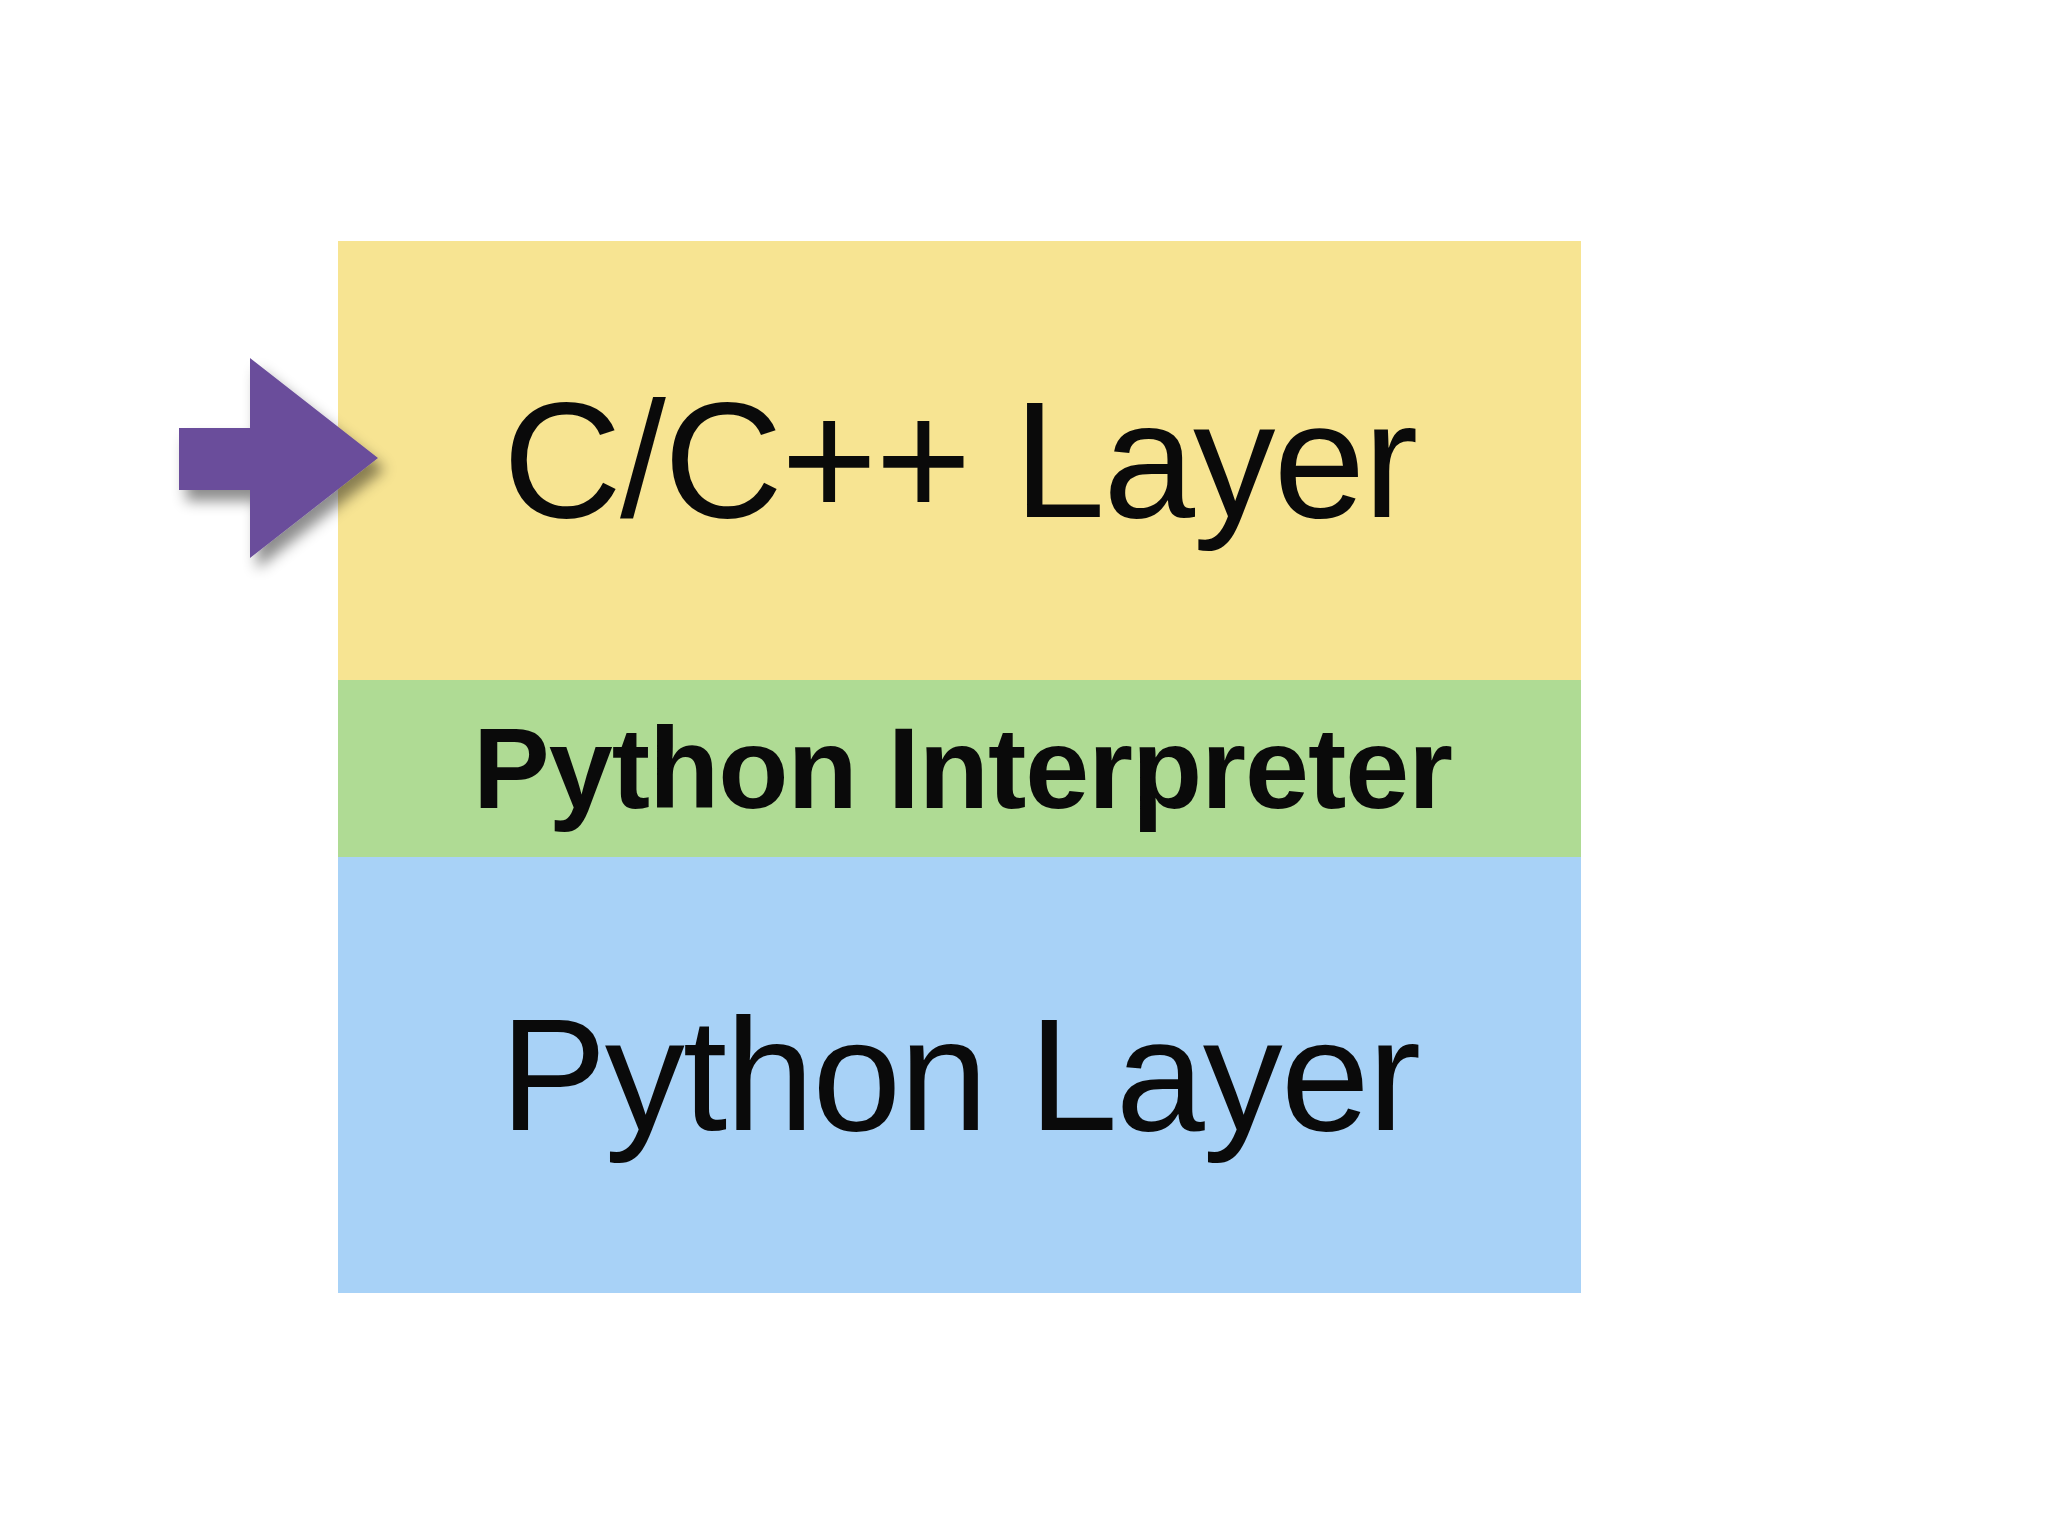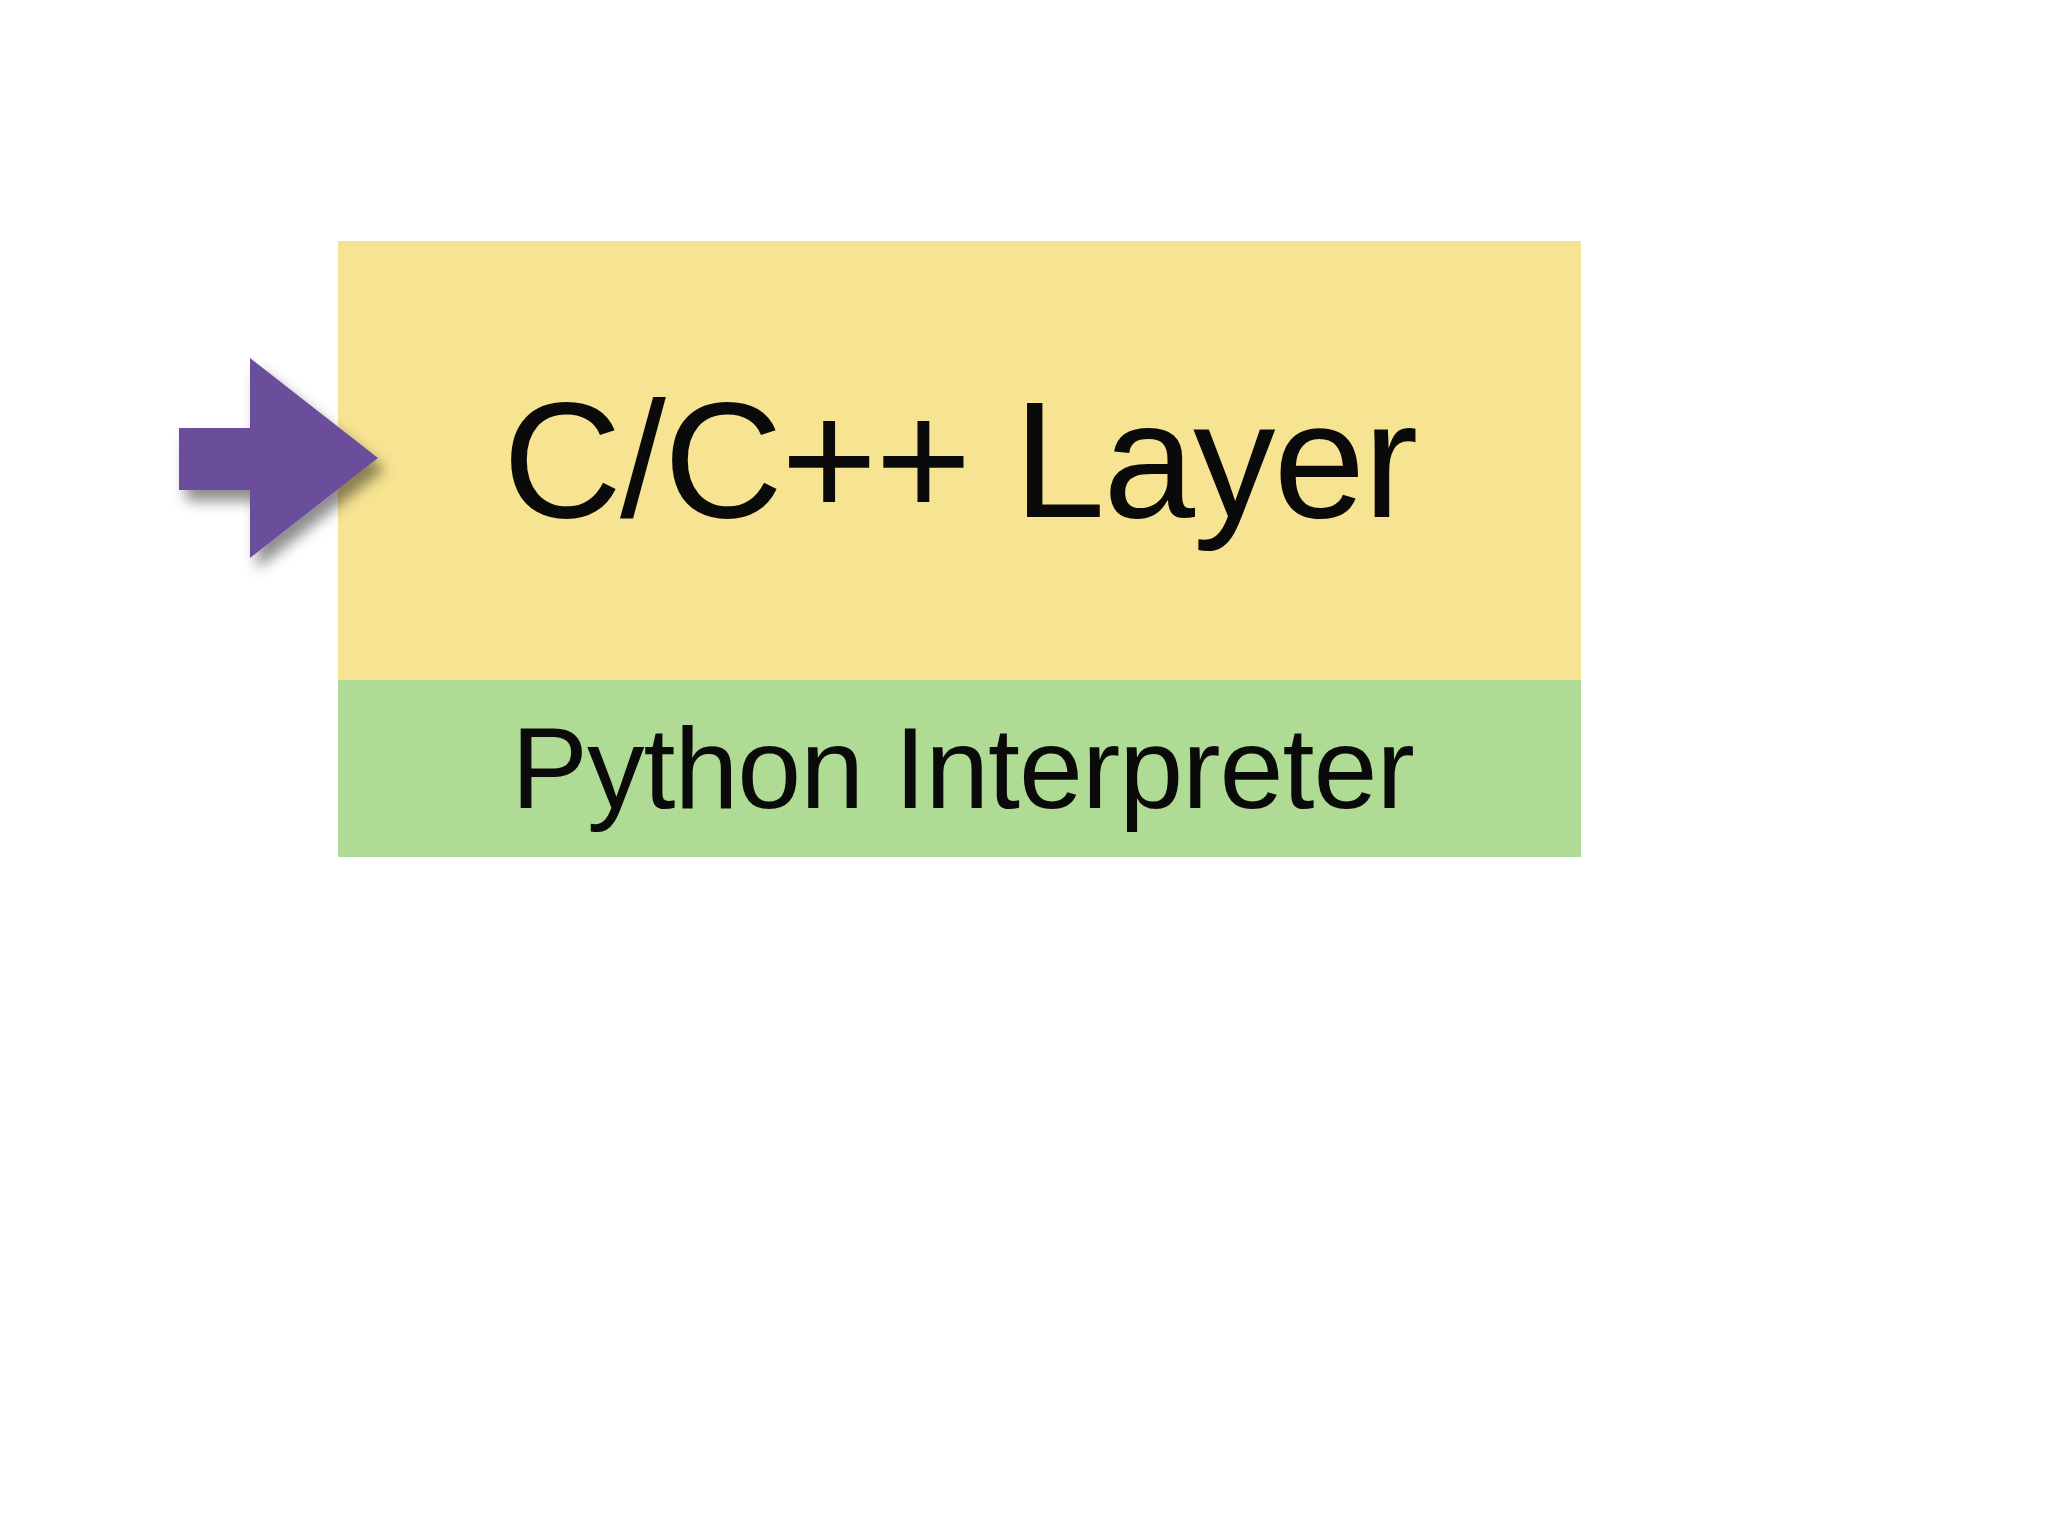--- a/index.html
+++ b/index.html
@@ -39,21 +39,21 @@
   }
   .label-large {
     font-size: 165px;
     font-weight: 300;
     letter-spacing: -2px;
     line-height: 1;
     white-space: nowrap;
   }
   .label-medium {
     font-size: 115px;
-    font-weight: 400;
+    font-weight: 700;
     letter-spacing: -1px;
     line-height: 1;
     white-space: nowrap;
     margin-left: 6px;
   }
   .label-bottom {
     font-size: 160px;
     font-weight: 300;
     letter-spacing: -2px;
     line-height: 1;
@@ -83,15 +83,18 @@
     <polygon points="0,70 71,70 71,0 199,100 71,200 71,132 0,132" filter="url(#arrowShadow)" fill="#6B4E9B"></polygon>
   </svg>
 
   <div class="stack">
     <div class="layer layer-top" style="background-color: rgb(247, 228, 146);">
       <span class="label-large">C/C++ Layer</span>
     </div>
     <div class="layer layer-middle" style="background-color: rgb(175, 219, 148);">
       <span class="label-medium">Python Interpreter</span>
     </div>
+    <div class="layer layer-bottom" style="background-color: rgb(168, 210, 247);">
+      <span class="label-bottom">Python Layer</span>
+    </div>
   </div>
 
 </div>
 
 </body></html>

